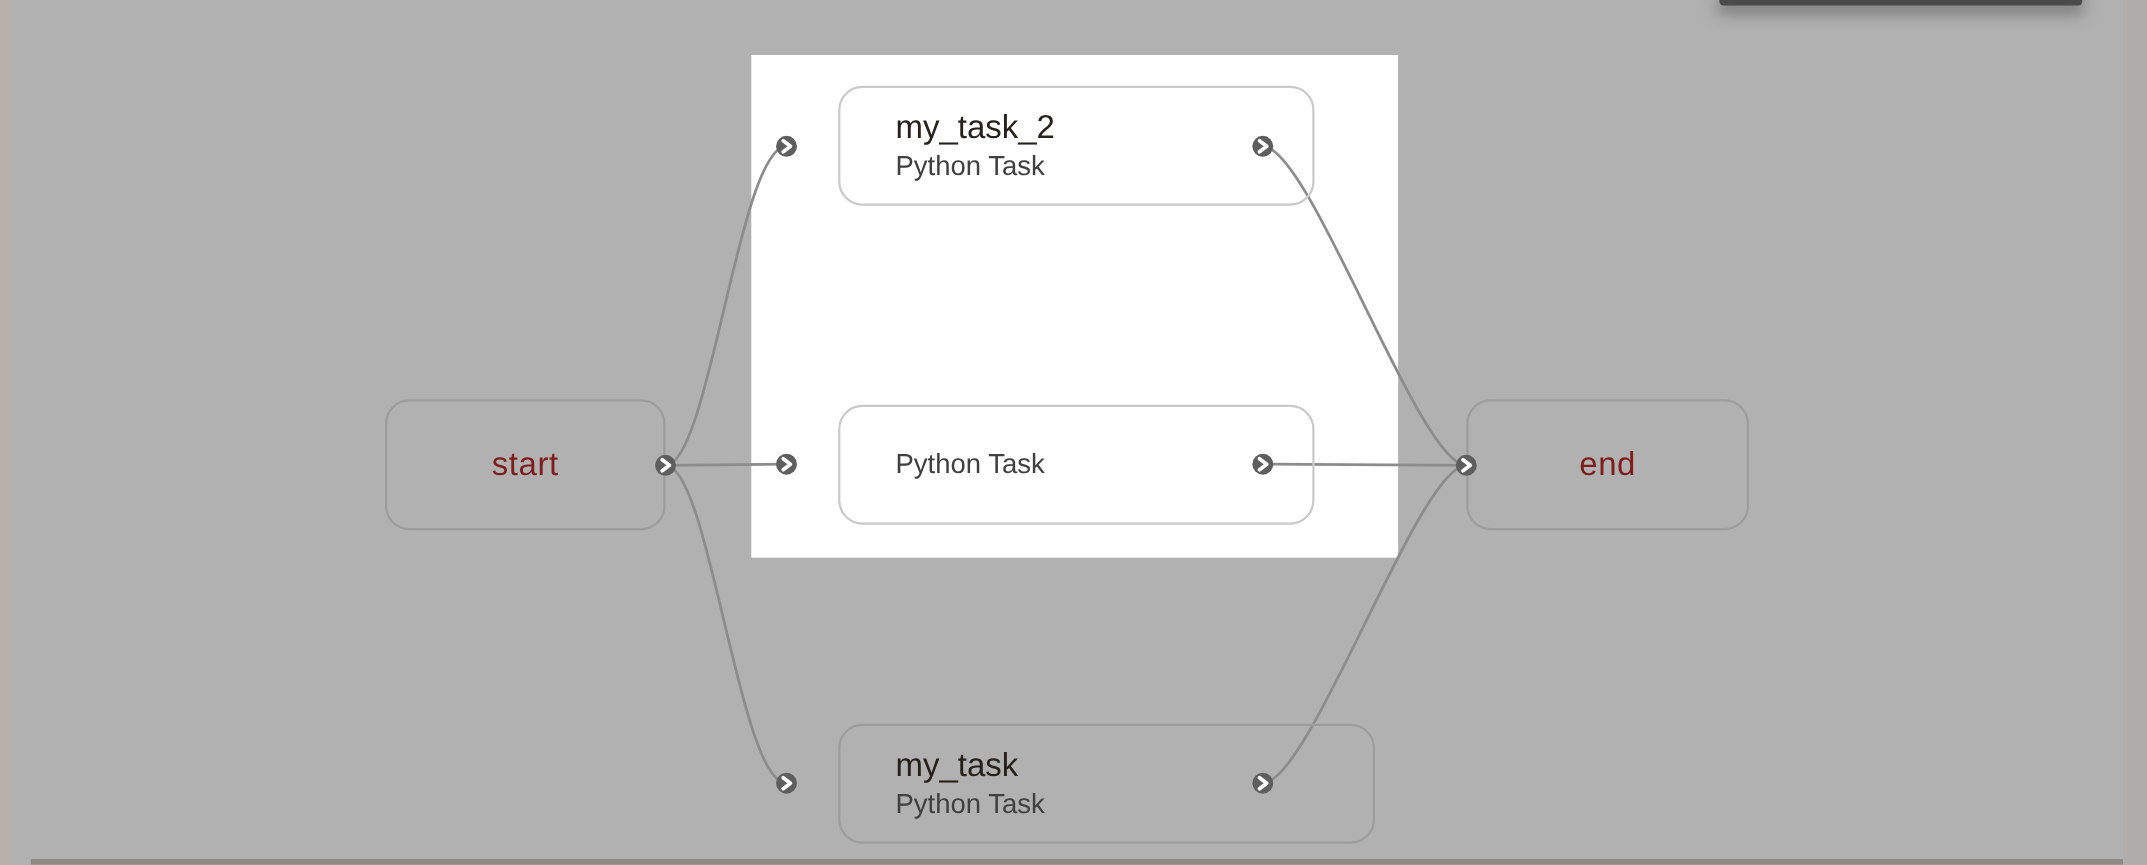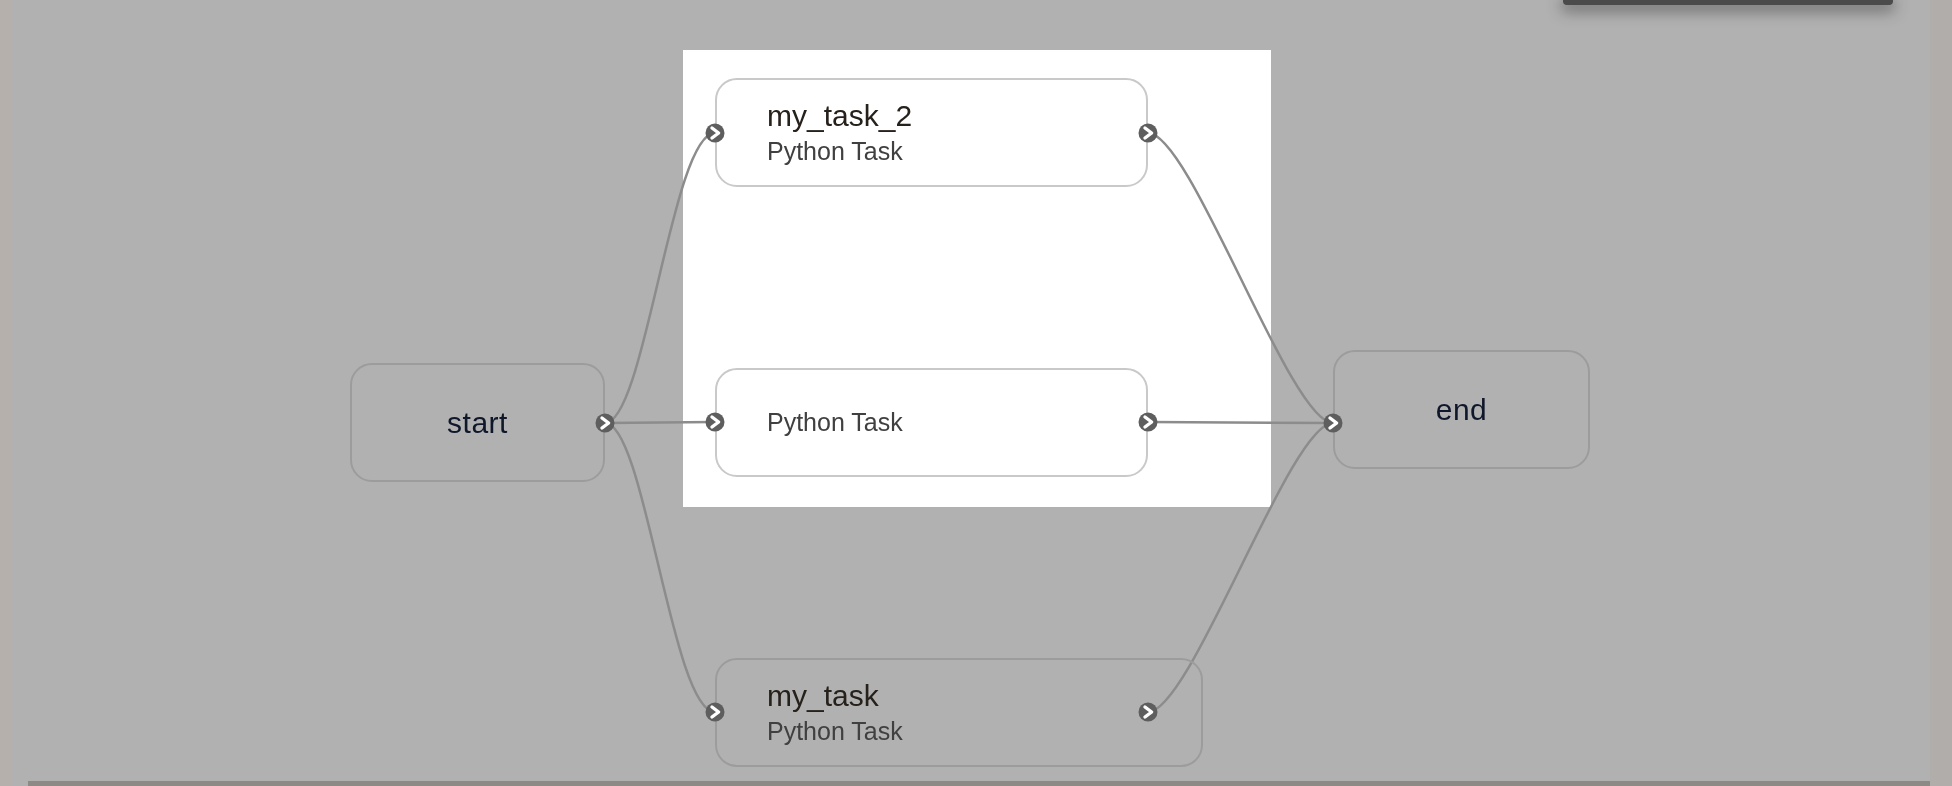--- a/index.html
+++ b/index.html
@@ -18,26 +18,26 @@
   
   svg.layer{position:absolute;left:0;top:0;z-index:2;pointer-events:none;}
   svg.layer.ports{z-index:4;}
   svg .edge{stroke:#8c8c8c;stroke-width:2.5;fill:none;}
   svg .port-circle{fill:#5e5e5e;}
   svg .port-chevron{stroke:#ffffff;stroke-width:3.4;fill:none;stroke-linecap:round;stroke-linejoin:round;}
   
   .node{position:absolute;border:2px solid #9c9c9c;border-radius:22px;box-sizing:border-box;z-index:3;background:transparent;}
   .node.on-white{border-color:#c9c9c9;}
   .node.endpoint{display:flex;align-items:center;justify-content:center;}
-  .node.endpoint .label{font-size:30px;font-weight:500;color:#0f172a;letter-spacing:.5px;}
-  .node.task{display:flex;flex-direction:column;justify-content:center;padding-left:50px;}
+  .node.endpoint .label{font-size:30px;font-weight:500;color:#7f1d1d;letter-spacing:.5px;}
+  .node.task{display:flex;flex-direction:column;justify-content:center;padding-left:50px;margin-left:47px;}
   .node.task .title{font-size:30px;font-weight:500;color:#27211c;line-height:34px;margin-bottom:4px;}
   .node.task .subtitle{font-size:25px;font-weight:400;color:#404040;line-height:29px;}
   .n-start{left:350px;top:363px;width:255px;height:119px;}
-  .n-end{left:1333px;top:350px;width:257px;height:119px;}
+  .n-end{left:1333px;top:363px;width:257px;height:119px;}
   .n-t2{left:715px;top:78px;width:433px;height:109px;}
   .n-t1{left:715px;top:368px;width:433px;height:109px;}
   .n-t0{left:715px;top:658px;width:488px;height:109px;}
   
   .top-shadow{position:absolute;left:1563px;top:-3px;width:330px;height:8px;background:#4b4b4b;
     border-radius:0 0 4px 4px;box-shadow:0 5px 14px 2px rgba(55,55,55,.5);z-index:5;}
   
   .bottom-line{position:absolute;left:28px;right:22px;bottom:0;height:5px;background:#8d8a85;z-index:5;}
 </style>
 </head>

